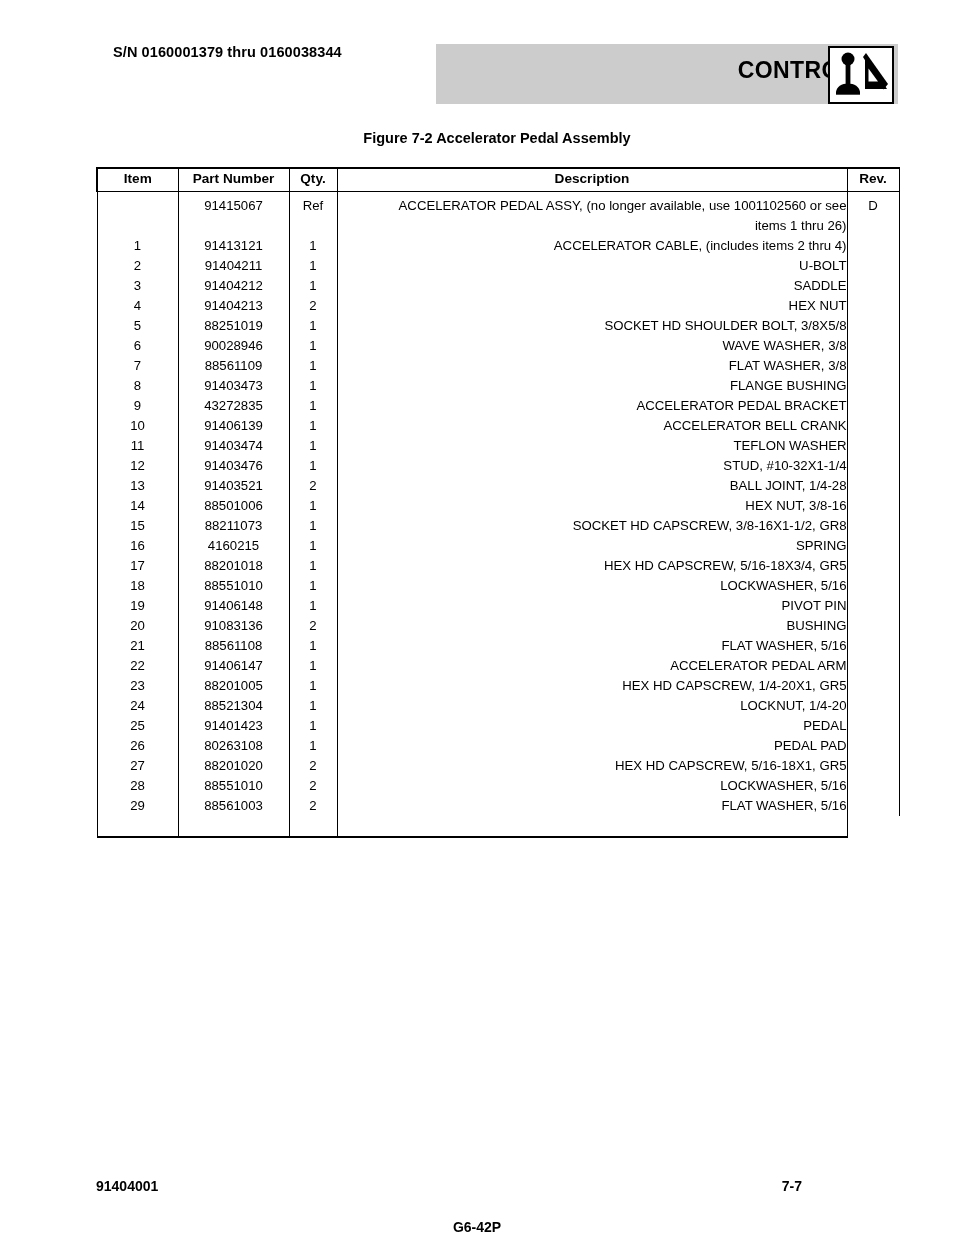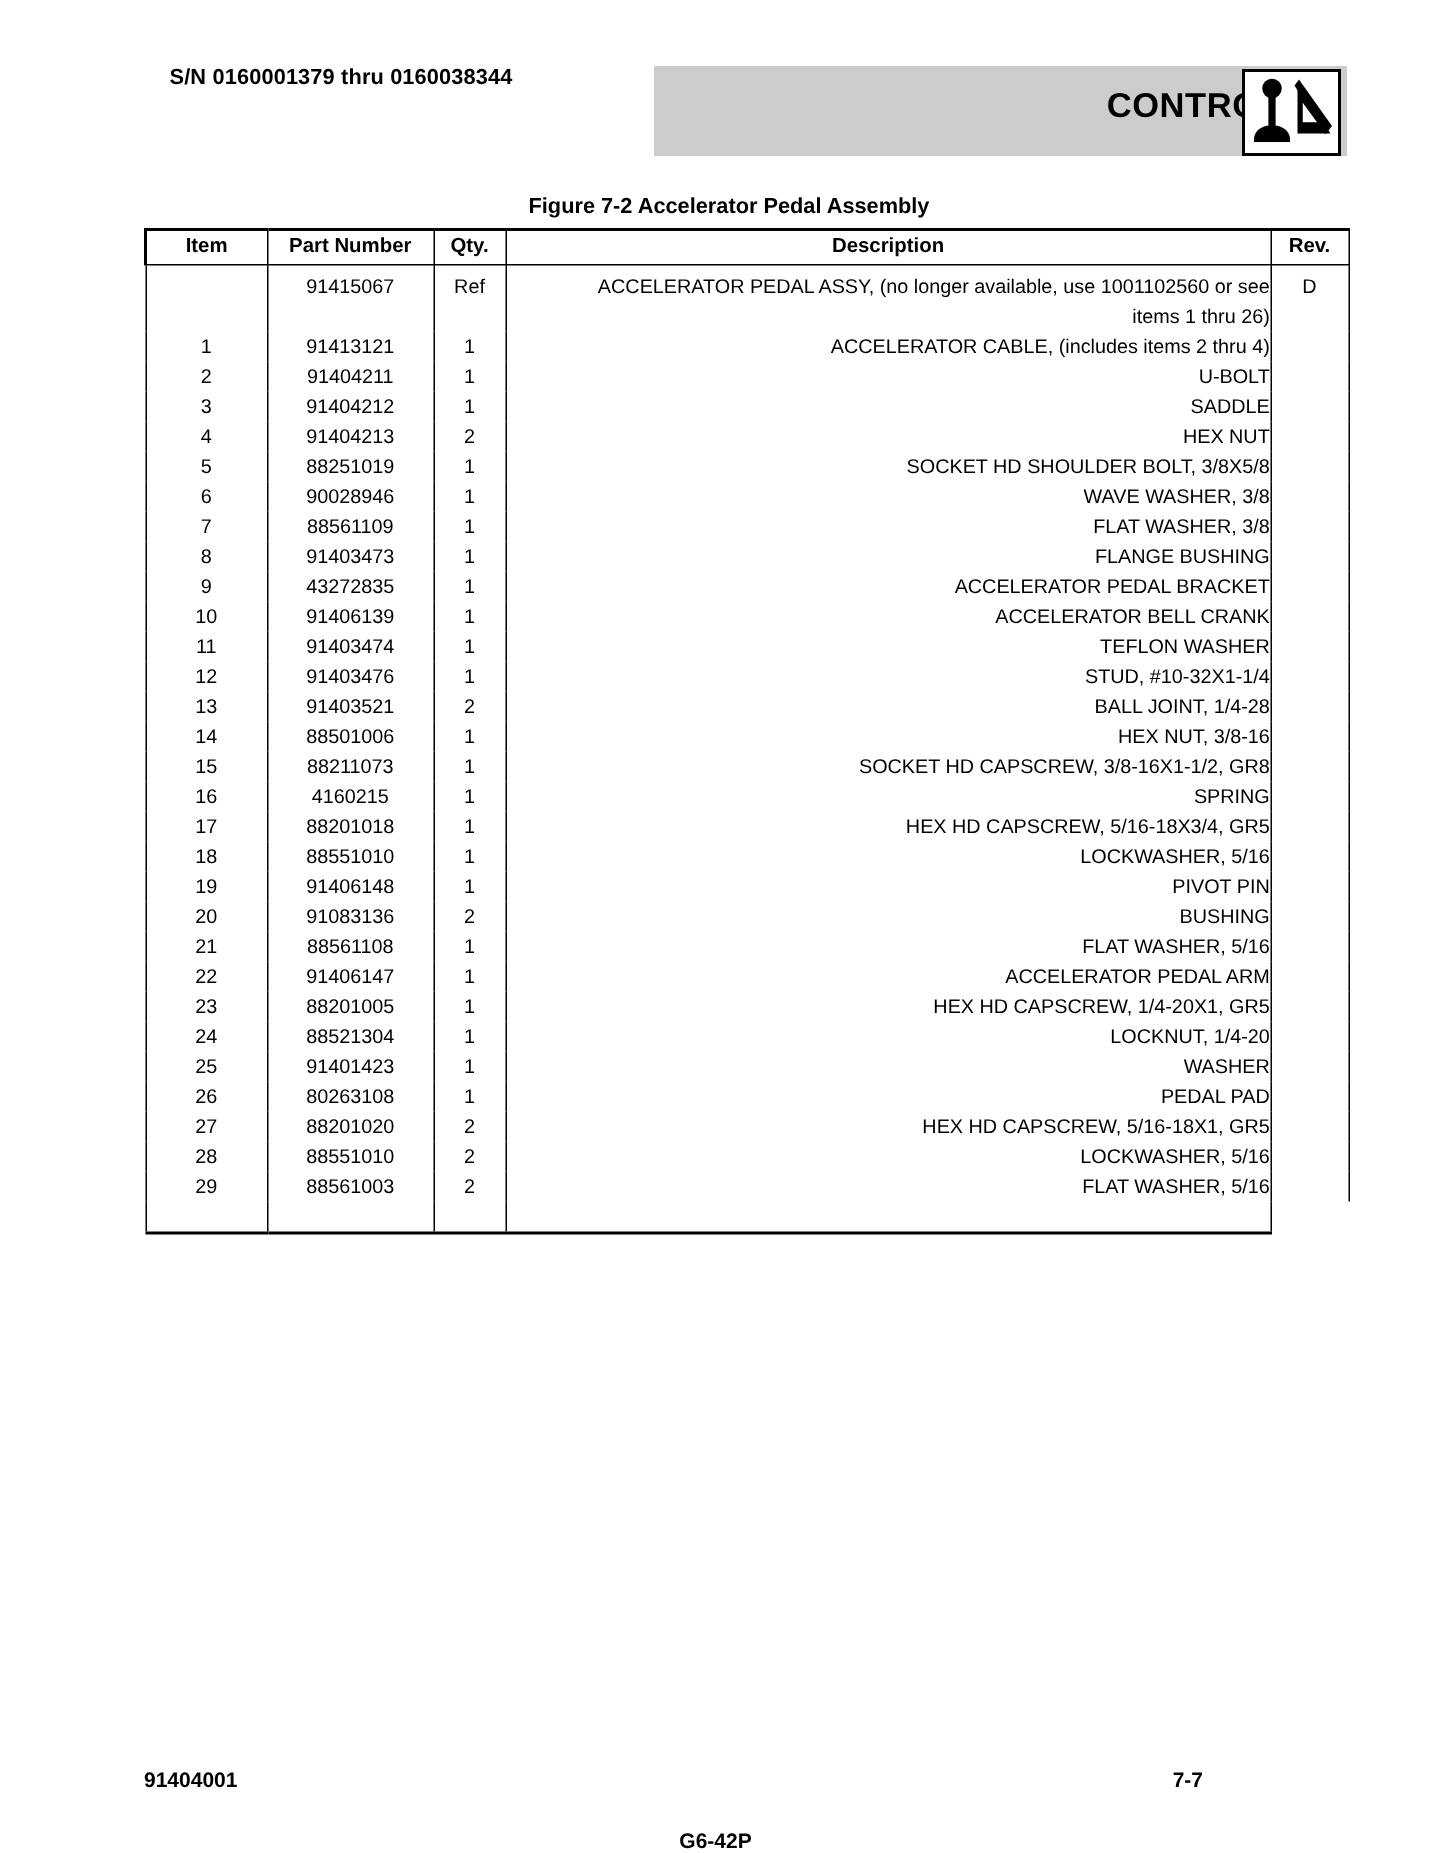--- a/index.html
+++ b/index.html
@@ -59,40 +59,41 @@
     border: 2px solid #000000;
     box-sizing: border-box;
   }
   #section-icon svg {
     display: block;
   }
 
   
   #figure-title {
     position: absolute;
-    left: 85px;
+    left: 96px;
     top: 130px;
     width: 802px;
     text-align: center;
     font-size: 14.5px;
     font-weight: bold;
   }
 
   
   #parts-table-wrap {
     position: absolute;
     left: 96px;
     top: 152px;
     width: 802px;
   }
   table.parts {
     border-collapse: collapse;
     width: 802px;
     table-layout: fixed;
     font-size: 13.2px;
+    margin-top: 15px;
   }
   table.parts col.c-item   { width: 81px; }
   table.parts col.c-part   { width: 111px; }
   table.parts col.c-qty    { width: 48px; }
   table.parts col.c-desc   { width: 510px; }
   table.parts col.c-rev    { width: 52px; }
 
   table.parts thead th {
     border: 1px solid #000000;
     border-top: 2px solid #000000;
@@ -432,21 +433,21 @@
           <td class="desc">
             <div class="ind1">LOCKNUT, 1/4-20</div>
           </td>
           <td class="rev"></td>
         </tr>
         <tr>
           <td class="item">25</td>
           <td class="part">91401423</td>
           <td class="qty">1</td>
           <td class="desc">
-            <div class="ind1">WASHER</div>
+            <div class="ind1">PEDAL</div>
           </td>
           <td class="rev"></td>
         </tr>
         <tr>
           <td class="item">26</td>
           <td class="part">80263108</td>
           <td class="qty">1</td>
           <td class="desc">
             <div class="ind1">PEDAL PAD</div>
           </td>

